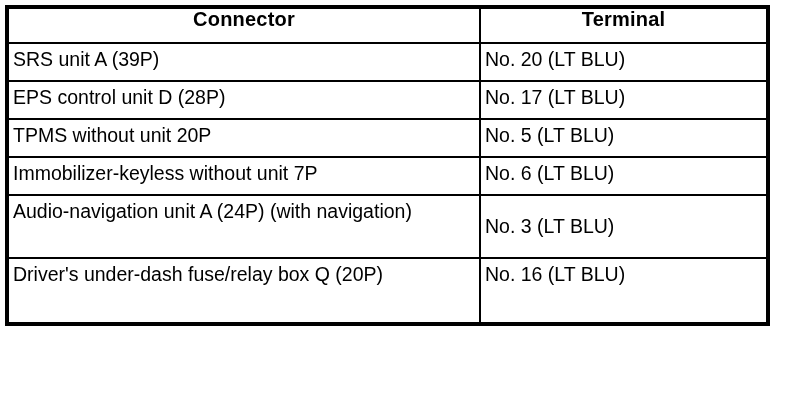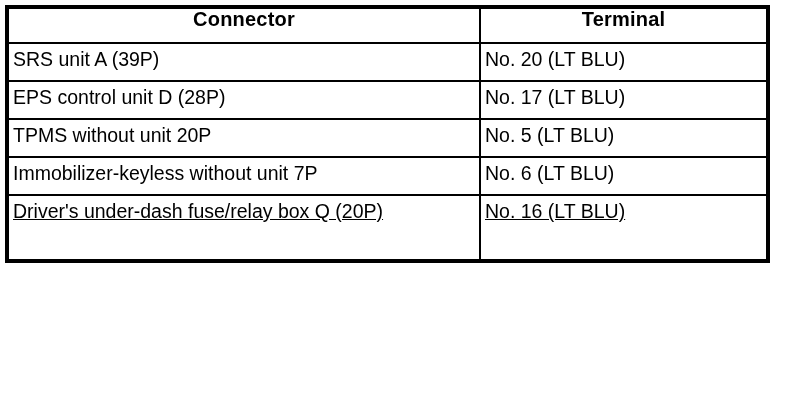--- a/index.html
+++ b/index.html
@@ -85,21 +85,21 @@
   }
 
   
   tr.row-1 td, tr.row-2 td, tr.row-3 td,
   tr.row-4 td, tr.row-5 td, tr.row-6 td {
     height: 36px;
   }
 
   
   tr.row-7 td { height: 61px; }
-  tr.row-8 td { height: 63px; text-decoration: underline; }
+  tr.row-8 td { height: 63px; }
 
   
   tr.row-7 td.terminal-cell { vertical-align: middle; }
   tr.row-7 td.terminal-cell .cell-text { padding-top: 0; padding-bottom: 0; }
 
   tr.row-8 td.terminal-cell { vertical-align: top; }
 </style>
 </head>
 <body>
 
@@ -146,20 +146,28 @@
           </td>
         </tr>
         <tr class="row-5">
           <td class="connector-cell">
             <span class="cell-text">Immobilizer-keyless without unit 7P</span>
           </td>
           <td class="terminal-cell">
             <span class="cell-text">No. 6 (LT BLU)</span>
           </td>
         </tr>
+        <tr class="row-7">
+          <td class="connector-cell">
+            <span class="cell-text">Audio-navigation unit A (24P) (with navigation)</span>
+          </td>
+          <td class="terminal-cell">
+            <span class="cell-text">No. 3 (LT BLU)</span>
+          </td>
+        </tr>
         <tr class="row-8">
           <td class="connector-cell">
             <span class="cell-text">Driver's under-dash fuse/relay box Q (20P)</span>
           </td>
           <td class="terminal-cell">
             <span class="cell-text">No. 16 (LT BLU)</span>
           </td>
         </tr>
       </tbody>
     </table>

